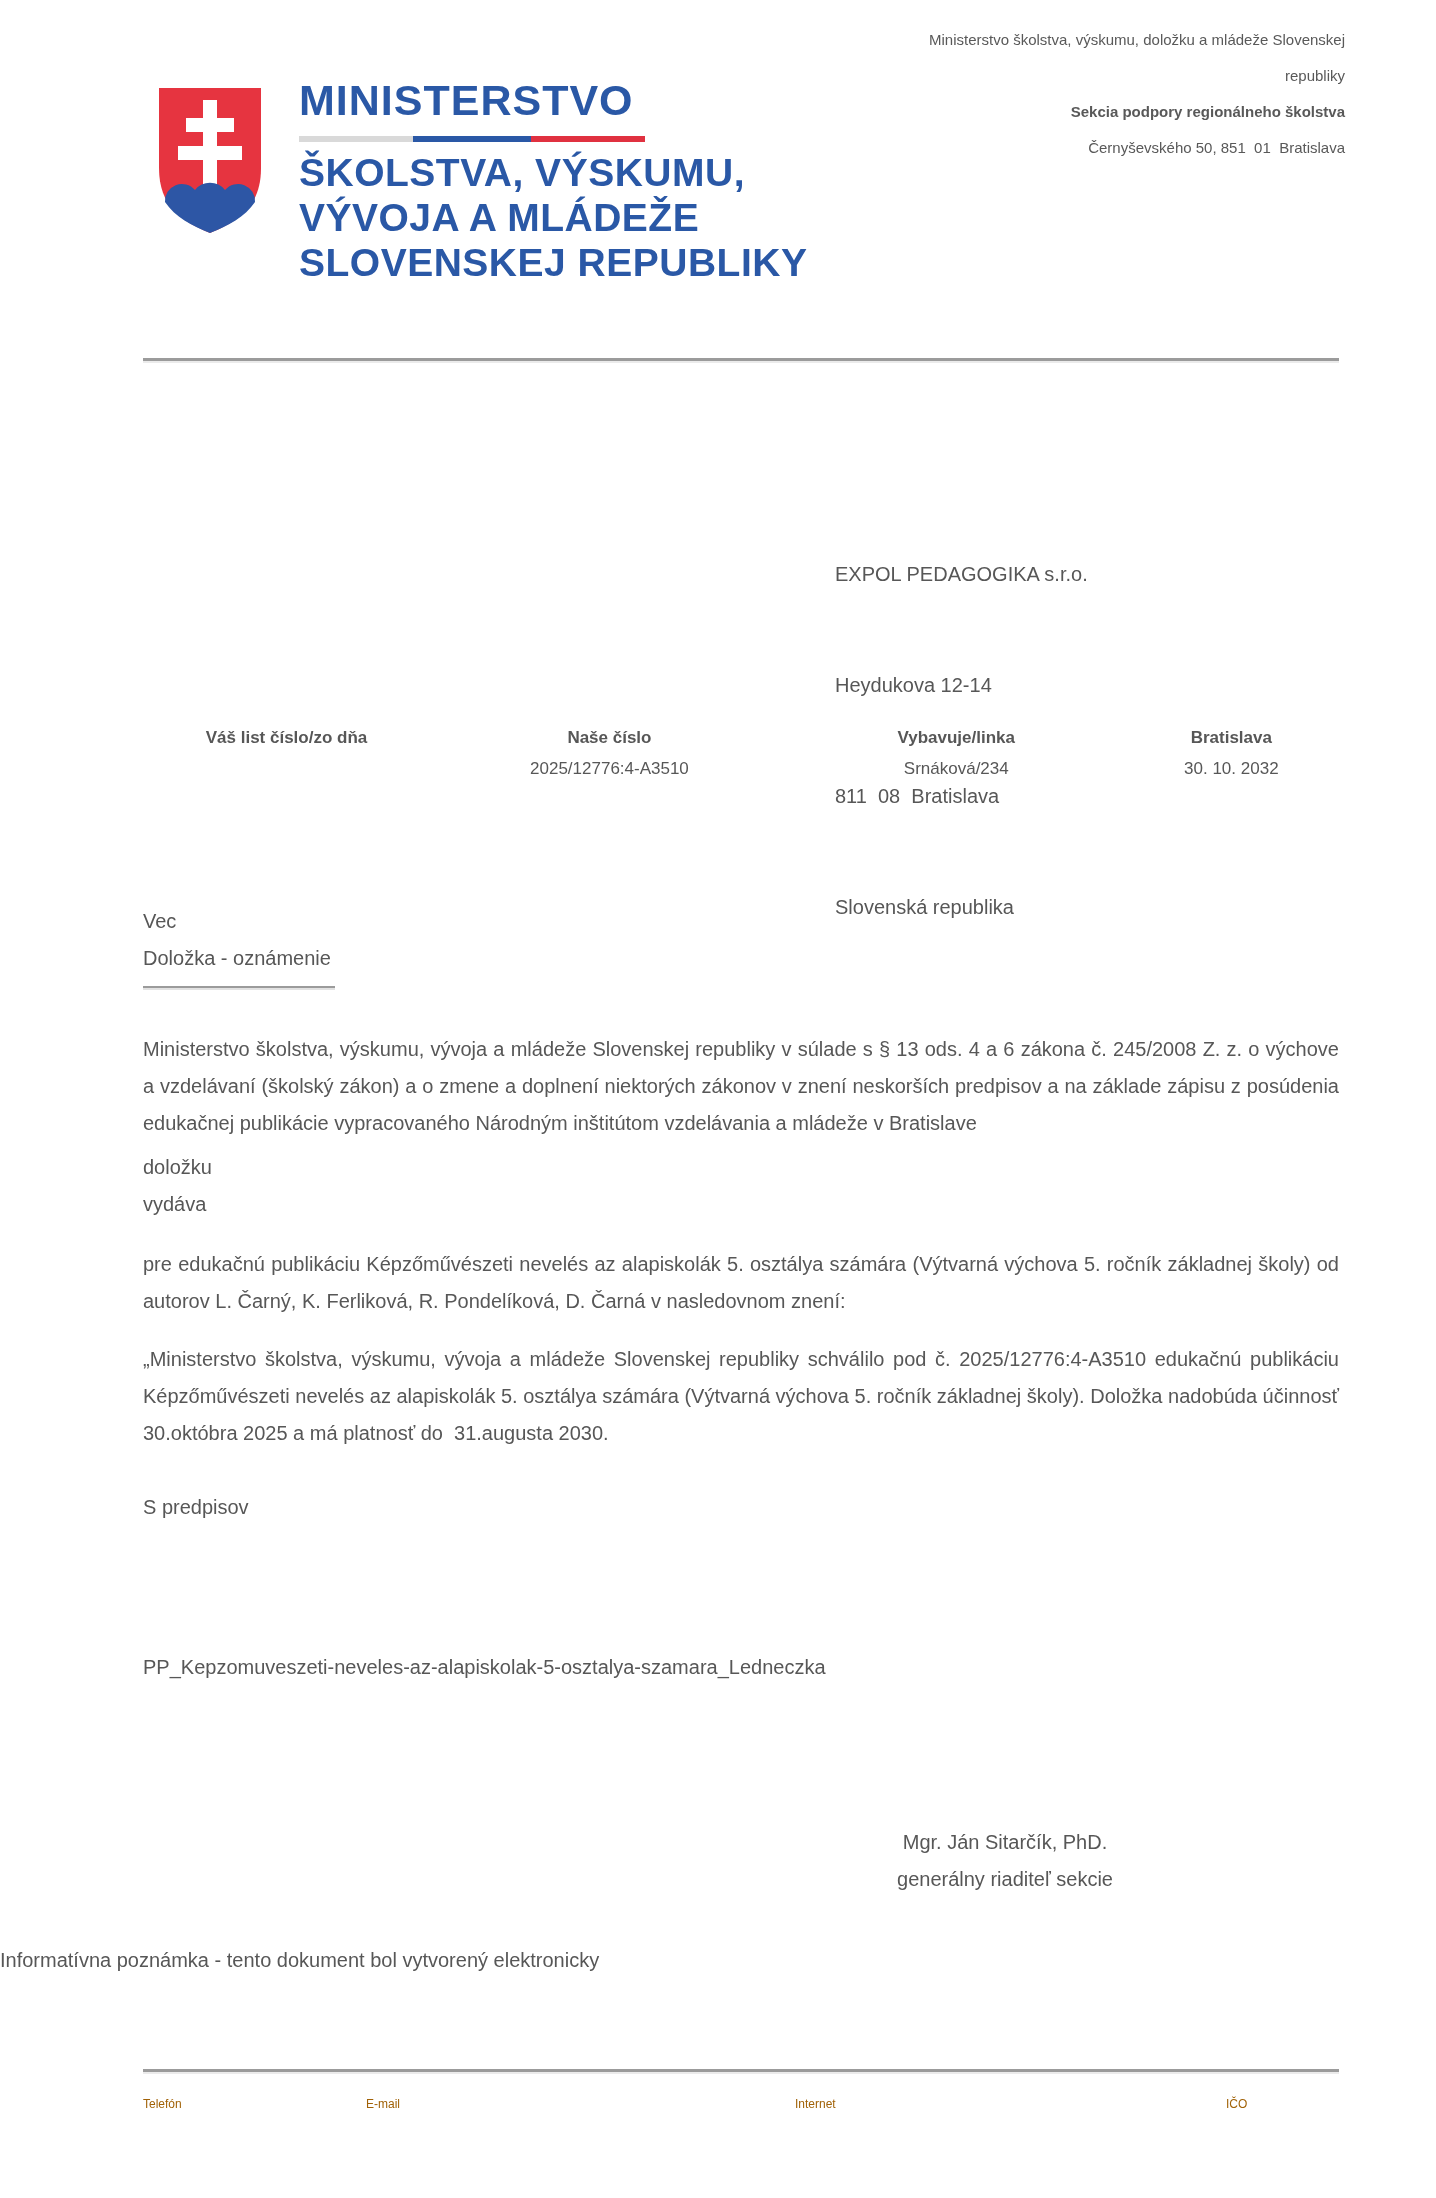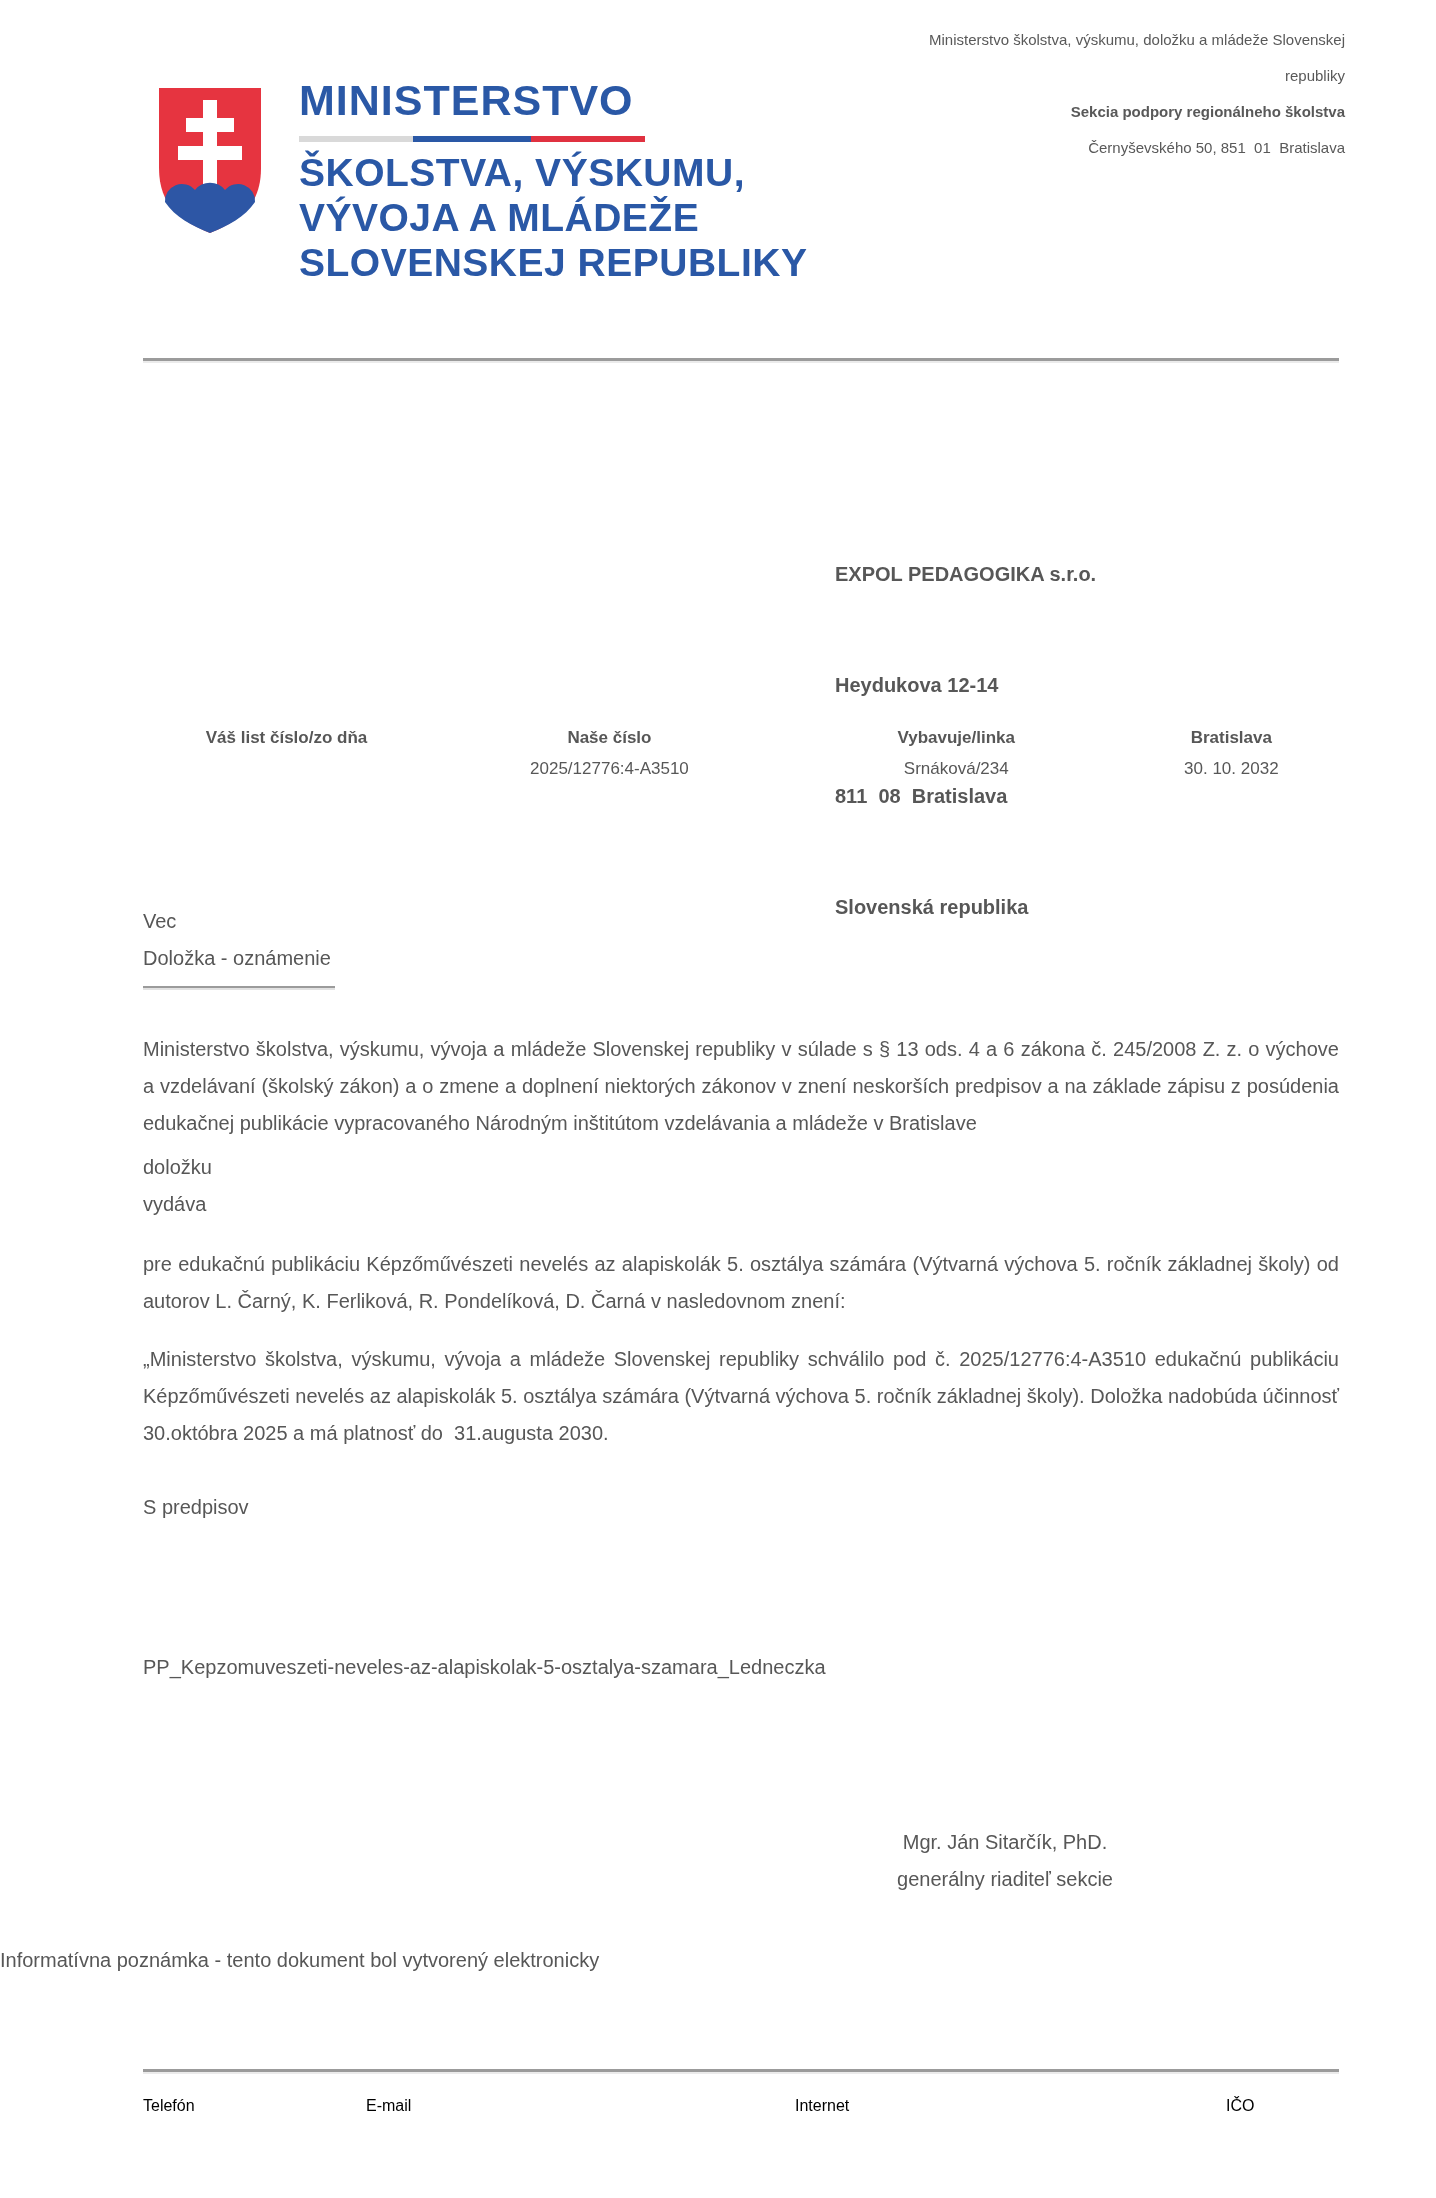--- a/index.html
+++ b/index.html
@@ -29,21 +29,21 @@
   .sender{right:91px;top:22px;text-align:right;font-size:15px;line-height:36px;color:#595959;}
   .sender .bold{font-weight:bold;}
   .pre{white-space:pre-wrap;}
 
   
   .rule{height:5px;background:linear-gradient(#9b9b9b 0 60%, #ebebeb 60% 100%);}
   .rule-top{left:143px;top:358px;width:1196px;}
   .rule-bottom{left:143px;top:2069px;width:1196px;}
 
   
-  .recipient{left:835px;top:482px;font-size:20px;line-height:37px;font-weight:bold;}
+  .recipient{left:835px;top:482px;font-size:20px;line-height:37px;}
 
   
   .ref{left:143px;top:728px;width:1196px;display:grid;
        grid-template-columns:24% 30% 28% 18%;row-gap:11px;
        font-size:17px;}
   .ref .lbl{font-weight:bold;text-align:center;}
   .ref .val{text-align:center;}
 
   
   .subject{left:143px;top:903px;font-size:20px;line-height:37px;}
@@ -57,21 +57,21 @@
   .p3{top:1246px;}
   .p4{top:1341px;}
   .closing{top:1489px;text-align:left;}
   .attach{top:1611px;text-align:left;}
   .attach .u{text-decoration:underline;}
   .attach-file{top:1649px;text-align:left;}
 
   
   .signature{left:785px;top:1824px;width:440px;text-align:center;font-size:20px;line-height:37px;}
   .note{left:0;top:1949px;width:100%;text-align:left;font-size:20px;}
-  .footer-label{top:2097px;font-size:16px;color:#000000;}
+  .footer-label{top:2097px;font-size:12px;color:#a16207;}
   .f0{left:143px;} .f1{left:366px;} .f2{left:795px;} .f3{left:1226px;}
 </style>
 </head>
 <body>
 
 <div class="page">
 
   <svg class="abs crest" viewBox="0 0 110 152" xmlns="http://www.w3.org/2000/svg">
     <path d="M4,4 H106 V84 C106,122 84,137 55,149 C26,137 4,122 4,84 Z" fill="#e63440"></path>
     <rect x="48" y="16" width="14" height="96" fill="#ffffff"></rect>

